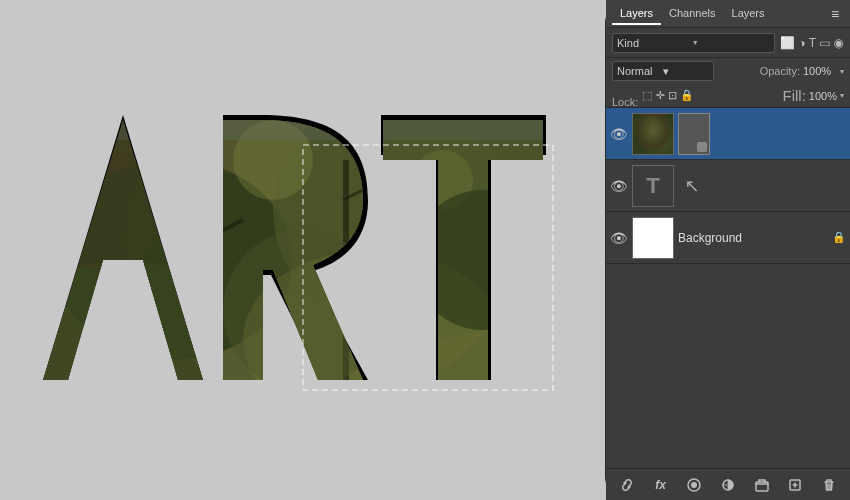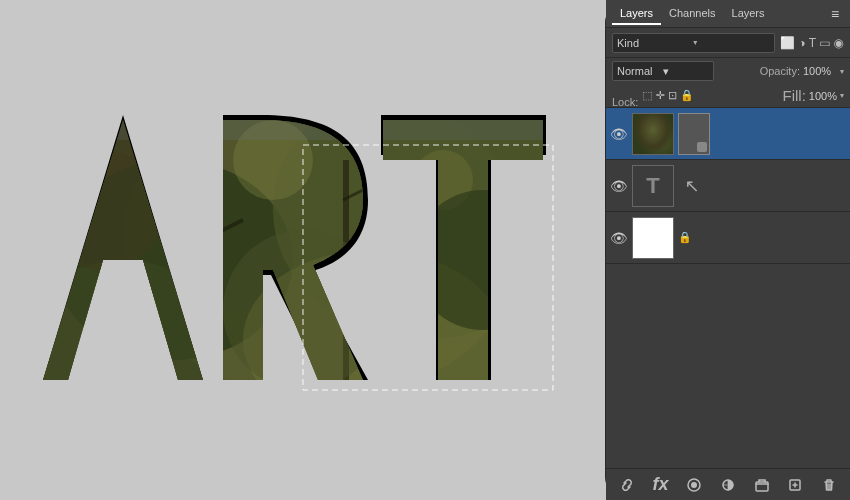--- a/index.html
+++ b/index.html
@@ -497,33 +497,36 @@
         <span style="font-size:18px;color:#aaa;">↖</span>
       </div>
     </div>
 
     <div class="layer-item">
       <div class="layer-visibility">
         <span class="eye-icon">👁</span>
       </div>
       <div class="layer-thumb" style="background:#fff;border:1px solid #666;">
       </div>
+      <div class="layer-info">
+        <span class="layer-name">Background</span>
+      </div>
       <span class="layer-lock-icon">🔒</span>
     </div>
 
   </div>
 
   <div class="panel-toolbar">
     <div class="toolbar-btn" title="Link Layers">
       <svg width="14" height="14" viewBox="0 0 14 14" fill="none" xmlns="http://www.w3.org/2000/svg">
         <path d="M6 5L3 8a3 3 0 004 4l3-3M8 9l3-3a3 3 0 00-4-4L4 5" stroke="#bbb" stroke-width="1.5" stroke-linecap="round"></path>
       </svg>
     </div>
     <div class="toolbar-btn" title="Layer Style">
-      <span style="font-size:18px;color:#bbb;font-style:italic;font-weight:bold;">fx</span>
+      <span style="font-size:12px;color:#bbb;font-style:italic;font-weight:bold;">fx</span>
     </div>
     <div class="toolbar-btn" title="Add Mask">
       <svg width="14" height="14" viewBox="0 0 14 14" fill="none" xmlns="http://www.w3.org/2000/svg">
         <rect x="1" y="1" width="12" height="12" rx="6" stroke="#bbb" stroke-width="1.5"></rect>
         <circle cx="7" cy="7" r="3" fill="#bbb"></circle>
       </svg>
     </div>
     <div class="toolbar-btn" title="New Adjustment Layer">
       <svg width="14" height="14" viewBox="0 0 14 14" fill="none" xmlns="http://www.w3.org/2000/svg">
         <circle cx="7" cy="7" r="5" stroke="#bbb" stroke-width="1.5"></circle>

